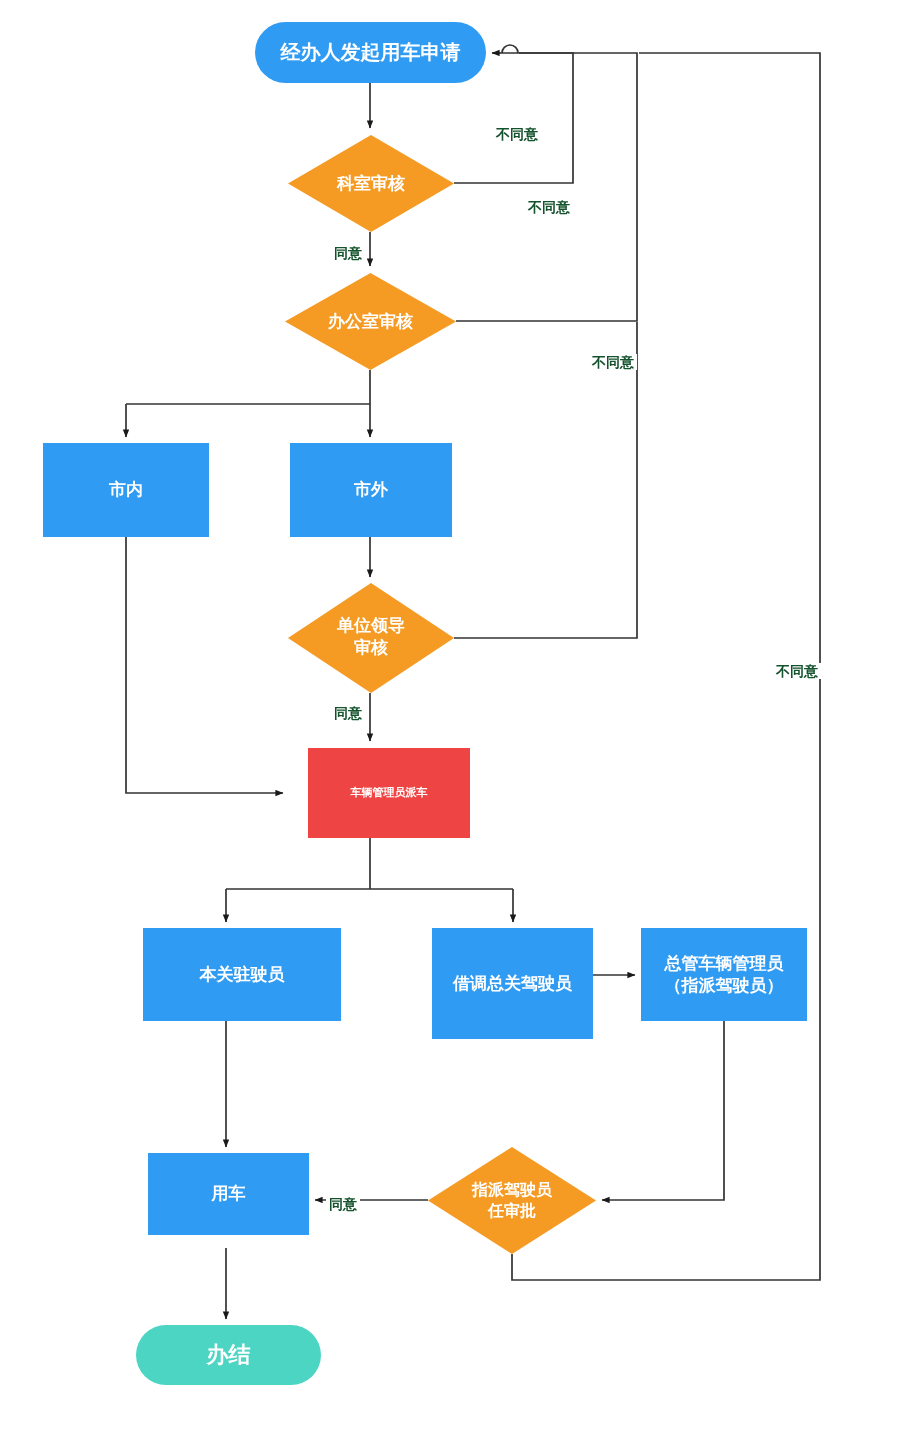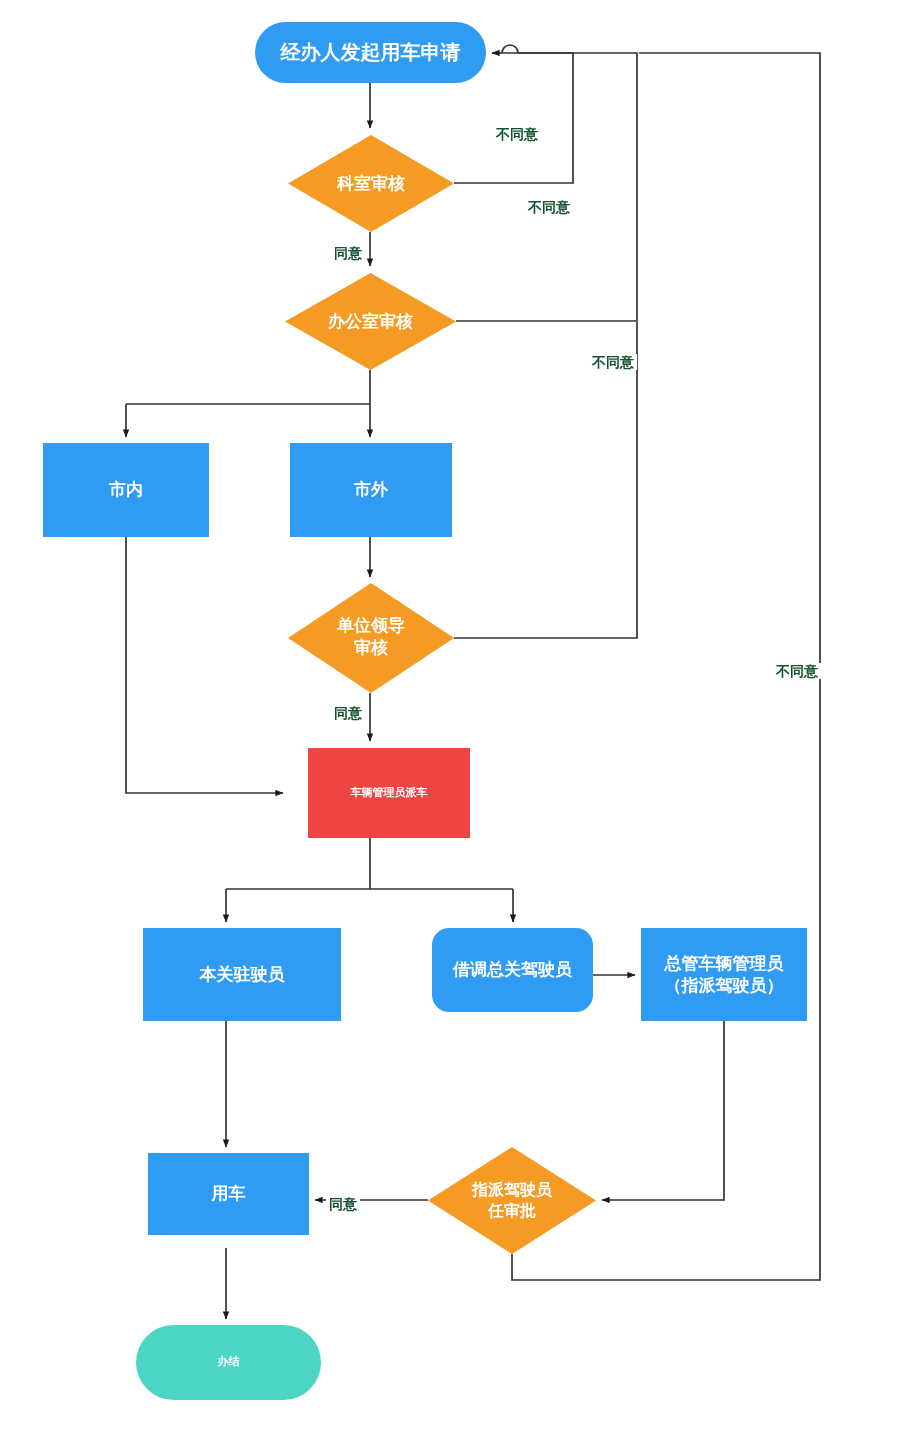--- a/index.html
+++ b/index.html
@@ -159,42 +159,42 @@
   </div>
 
   <div class="node shape-rect" id="node-dispatch" style="left: 290px; top: 748px; width: 162px; height: 90px; font-size: 11px; background: #ef4444; margin-left: 18px;">
     <span class="node-label">车辆管理员派车</span>
   </div>
 
   <div class="node shape-rect" id="node-owndriver" style="left: 143px; top: 928px; width: 198px; height: 93px; font-size: 17px; background: rgb(47, 155, 242);">
     <span class="node-label">本关驻驶员</span>
   </div>
 
-  <div class="node shape-rect" id="node-borrow" style="left: 432px; top: 928px; width: 161px; height: 84px; font-size: 17px; background: rgb(47, 155, 242); border-radius: 17px;">
+  <div class="node shape-rect" id="node-borrow" style="left: 432px; top: 928px; width: 161px; height: 111px; font-size: 17px; background: rgb(47, 155, 242);">
     <span class="node-label">借调总关驾驶员</span>
   </div>
 
   <div class="node shape-rect" id="node-gmdriver" style="left: 641px; top: 928px; width: 166px; height: 93px; font-size: 17px; background: rgb(47, 155, 242);">
     <span class="node-label">总管车辆管理员
 （指派驾驶员）</span>
   </div>
 
   <div class="node shape-diamond" id="node-approve" style="left: 428px; top: 1147px; width: 168px; height: 107px; font-size: 16px;">
     <svg class="diamond-bg" viewBox="0 0 100 100" preserveAspectRatio="none">
         <polygon points="50,0 100,50 50,100 0,50" fill="#F59A23"></polygon>
       </svg>
     <span class="node-label">指派驾驶员
 任审批</span>
   </div>
 
   <div class="node shape-rect" id="node-usecar" style="left: 148px; top: 1153px; width: 161px; height: 82px; font-size: 17px; background: rgb(47, 155, 242);">
     <span class="node-label">用车</span>
   </div>
 
-  <div class="node shape-stadium" id="node-done" style="left: 136px; top: 1325px; width: 185px; height: 75px; font-size: 11px; background: rgb(77, 213, 195);">
+  <div class="node shape-stadium" id="node-done" style="left: 136px; top: 1325px; width: 185px; height: 60px; font-size: 22px; background: rgb(77, 213, 195);">
     <span class="node-label">办结</span>
   </div>
 
   <div class="edge-label" id="lbl-0" style="left: 517px; top: 134px; transform: translate(-50%, -50%);">不同意</div>
   <div class="edge-label" id="lbl-1" style="left: 348px; top: 253px; transform: translate(-50%, -50%);">同意</div>
   <div class="edge-label" id="lbl-2" style="left: 549px; top: 207px; transform: translate(-50%, -50%);">不同意</div>
   <div class="edge-label" id="lbl-3" style="left: 613px; top: 362px; transform: translate(-50%, -50%);">不同意</div>
   <div class="edge-label" id="lbl-4" style="left: 797px; top: 671px; transform: translate(-50%, -50%);">不同意</div>
   <div class="edge-label" id="lbl-5" style="left: 348px; top: 713px; transform: translate(-50%, -50%);">同意</div>
   <div class="edge-label" id="lbl-6" style="left: 343px; top: 1204px; transform: translate(-50%, -50%);">同意</div>

